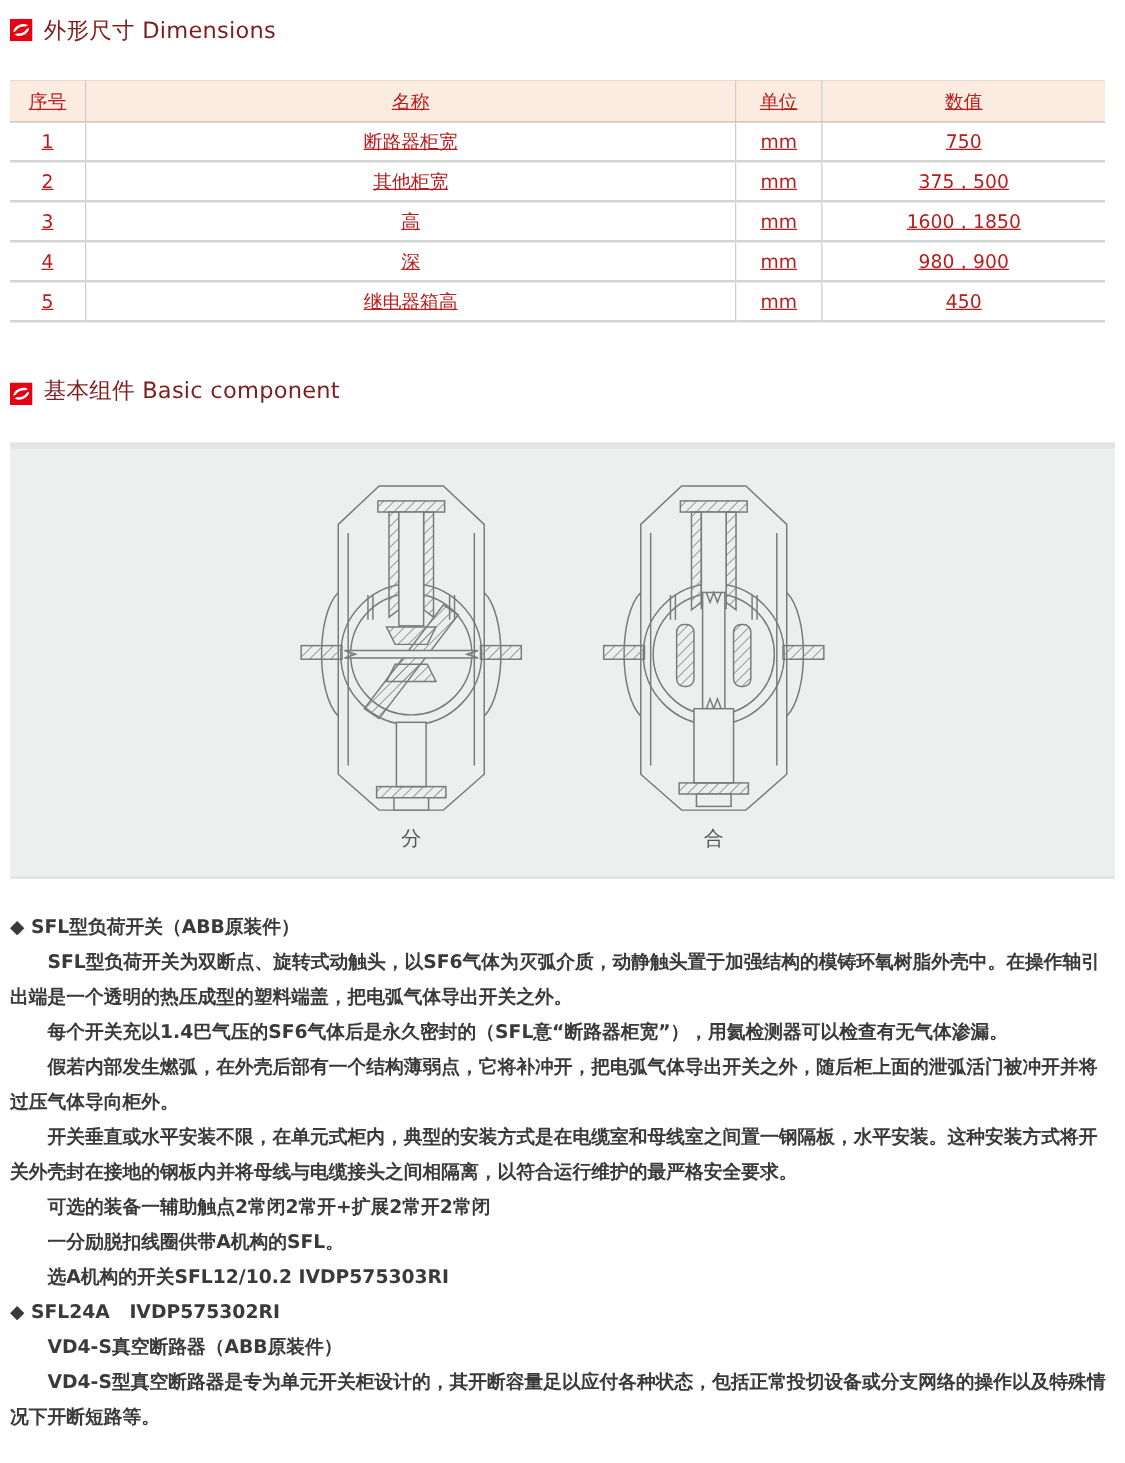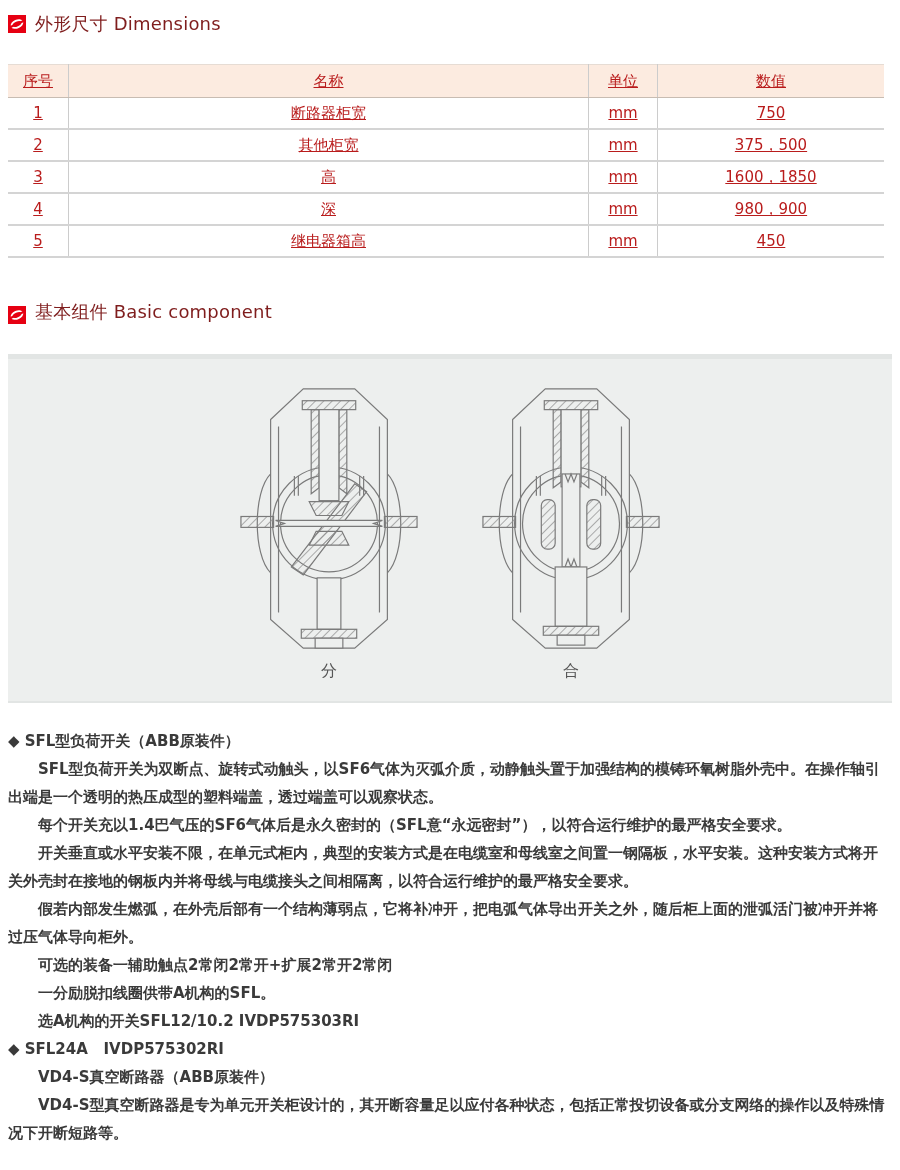--- a/index.html
+++ b/index.html
@@ -199,24 +199,24 @@
           <rect x="76" y="263" width="28" height="10" fill="#edefee"></rect>
         </g>
       </svg>
       <div class="figure-label">合</div>
     </div>
 
   </div>
 
   <div class="text-block">
       <div class="para bullet">◆ SFL型负荷开关（ABB原装件）</div>
-      <div class="para indent">SFL型负荷开关为双断点、旋转式动触头，以SF6气体为灭弧介质，动静触头置于加强结构的模铸环氧树脂外壳中。在操作轴引出端是一个透明的热压成型的塑料端盖，透过端盖可以观察状态。</div>
-      <div class="para indent">每个开关充以1.4巴气压的SF6气体后是永久密封的（SFL意“永远密封”），以符合运行维护的最严格安全要求。</div>
+      <div class="para indent">SFL型负荷开关为双断点、旋转式动触头，以SF6气体为灭弧介质，动静触头置于加强结构的模铸环氧树脂外壳中。在操作轴引出端是一个透明的热压成型的塑料端盖，把电弧气体导出开关之外。</div>
+      <div class="para indent">每个开关充以1.4巴气压的SF6气体后是永久密封的（SFL意“断路器柜宽”），用氦检测器可以检查有无气体渗漏。</div>
+      <div class="para indent">假若内部发生燃弧，在外壳后部有一个结构薄弱点，它将补冲开，把电弧气体导出开关之外，随后柜上面的泄弧活门被冲开并将过压气体导向柜外。</div>
       <div class="para indent">开关垂直或水平安装不限，在单元式柜内，典型的安装方式是在电缆室和母线室之间置一钢隔板，水平安装。这种安装方式将开关外壳封在接地的钢板内并将母线与电缆接头之间相隔离，以符合运行维护的最严格安全要求。</div>
-      <div class="para indent">假若内部发生燃弧，在外壳后部有一个结构薄弱点，它将补冲开，把电弧气体导出开关之外，随后柜上面的泄弧活门被冲开并将过压气体导向柜外。</div>
       <div class="para indent">可选的装备一辅助触点2常闭2常开+扩展2常开2常闭</div>
       <div class="para indent">一分励脱扣线圈供带A机构的SFL。</div>
       <div class="para indent">选A机构的开关SFL12/10.2 IVDP575303RI</div>
       <div class="para bullet">◆ SFL24A   IVDP575302RI</div>
       <div class="para indent">VD4-S真空断路器（ABB原装件）</div>
       <div class="para indent">VD4-S型真空断路器是专为单元开关柜设计的，其开断容量足以应付各种状态，包括正常投切设备或分支网络的操作以及特殊情况下开断短路等。</div>
     </div>
 
 </div>
 

